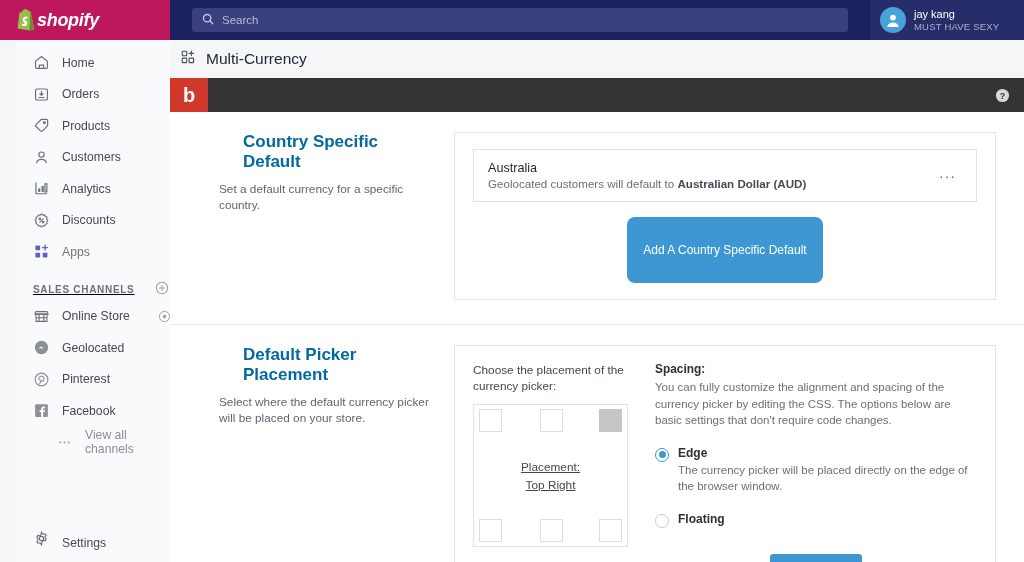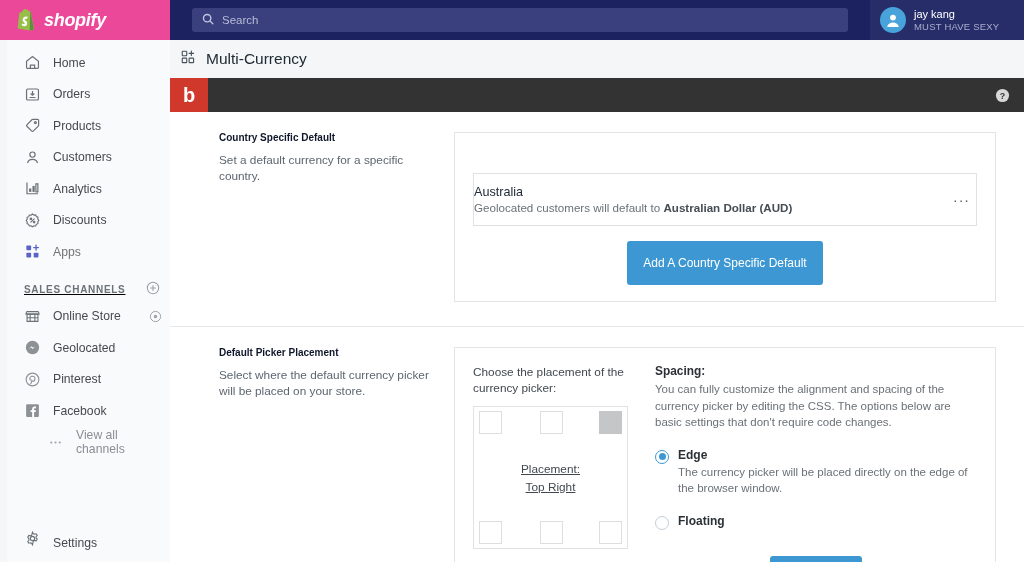--- a/index.html
+++ b/index.html
@@ -11,21 +11,21 @@
   }
   .app { width: 1024px; height: 562px; position: relative; }
 
   
   .topbar {
     position: absolute; top: 0; left: 0; width: 1024px; height: 40px;
     background: #1c2260; display: flex; align-items: center;
   }
   .brand {
     width: 170px; height: 40px; display: flex; align-items: center;
-    padding-left: 17px; gap: 7px; background: #ec4899;
+    padding-left: 17px; background: #be185d;
   }
   .brand-mark { width: 20px; height: 22px; flex: none; }
   .brand-text {
     color: #ffffff; font-size: 18px; font-weight: bold;
     font-style: italic; letter-spacing: -0.3px;
   }
   .search-wrap { flex: 1; display: flex; align-items: center; padding: 0 22px 0 22px; }
   .searchbox {
     width: 100%; max-width: 660px; height: 24px; background: #3a3f7d;
     border-radius: 3px; display: flex; align-items: center; gap: 8px;
@@ -39,21 +39,21 @@
   }
   .avatar {
     width: 26px; height: 26px; border-radius: 50%; background: #47a3da;
     display: flex; align-items: center; justify-content: center; flex: none;
   }
   .uname { color: #ffffff; font-size: 11px; line-height: 13px; }
   .ustore { color: #a9adcf; font-size: 9.5px; line-height: 12px; letter-spacing: .2px; }
 
   
   .sidebar {
-    position: absolute; top: 40px; left: 7px; width: 170px; height: 522px;
+    position: absolute; top: 40px; left: 16px; width: 170px; height: 522px;
     background: #f9fafb; border-right: 1px solid #e1e3e5;
   }
   .nav-item {
     display: flex; align-items: center; gap: 12px; height: 23px;
     padding: 0 14px 0 17px; margin-bottom: 0; cursor: pointer;
     color: #46494f; font-size: 12.2px;
   }
   .nav-list { padding-top: 11px; }
   .nav-list .nav-item { margin-bottom: 8.5px; }
   .nav-item .ico { width: 17px; height: 17px; flex: none; display:block; }
@@ -100,45 +100,44 @@
     display: flex; align-items: center;
   }
 
   .content { background: #ffffff; height: 488px; }
 
   .section {
     display: flex; padding: 20px 28px 24px 49px; gap: 0;
   }
   .section + .section { border-top: 1px solid #e6e8ea; }
   .sec-left { width: 235px; flex: none; padding-right: 18px; }
-  .sec-title { font-size: 10px; font-weight: bold; color: #0f172a; margin-bottom: 9px; }
+  .sec-title { font-size: 17px; font-weight: bold; color: #0369a1; margin-bottom: 9px; margin-left: 24px; }
   .sec-desc { font-size: 11.8px; color: #5c6670; line-height: 16px; }
   .sec-right {
     flex: 1; background: #ffffff; border: 1px solid #e2e4e6;
     padding: 16px 18px;
   }
 
   
   .country-row {
     border: 1px solid #dfe2e4; background: #ffffff;
-    padding: 11px 0; display: flex; align-items: center;
+    padding: 11px 14px; display: flex; align-items: center;
     min-height: 50px;
-    margin-top: 24px;
   }
   .country-name { font-size: 12.6px; color: #212b36; margin-bottom: 2px; }
   .country-sub { font-size: 11.6px; color: #6b7177; }
   .country-sub b { color: #454c53; font-weight: bold; }
   .row-menu {
     margin-left: auto; color: #555b61; font-size: 14px;
     letter-spacing: 1px; cursor: pointer; padding: 0 6px;
   }
   .center-row { display: flex; justify-content: center; margin-top: 15px; }
   .btn-primary {
-    background: #3c97d3; color: #ffffff; border: none; border-radius: 3px;
-    font-size: 12px; font-family: inherit; padding: 15px 16px; cursor: pointer; text-align: right;
+    background: #3c97d3; color: #ffffff; border: none; border-radius: 8px;
+    font-size: 12px; font-family: inherit; padding: 26px 16px; cursor: pointer; text-align: right;
   }
 
   
   .picker-cols { display: flex; gap: 22px; }
   .picker-left { width: 160px; flex: none; }
   .picker-label { font-size: 11.8px; color: #41484f; line-height: 16px; margin-bottom: 10px; }
   .grid-box {
     width: 155px; height: 143px; border: 1px solid #e0e2e4; background: #fff;
     position: relative;
   }

